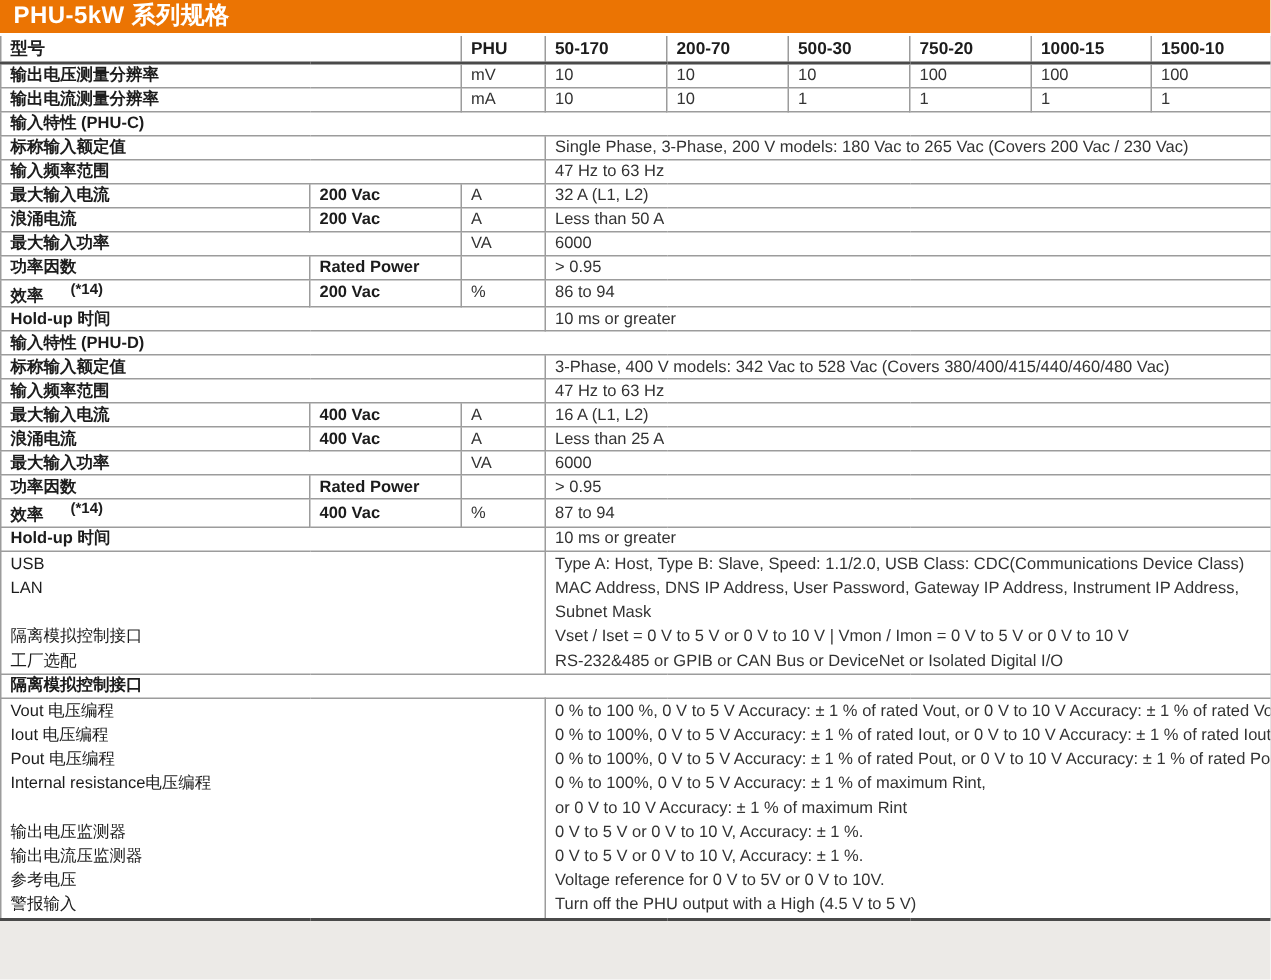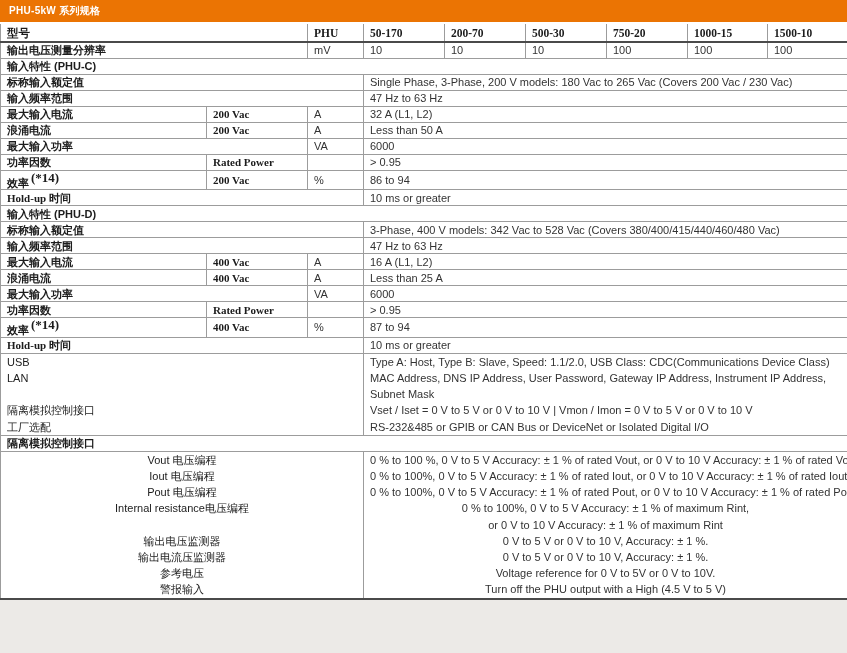--- a/index.html
+++ b/index.html
@@ -13,21 +13,21 @@
   body{
     margin:0;
     background:#ECEAE7;
     font-family:"Liberation Sans","DejaVu Sans",sans-serif;
   }
   .page{width:847px;background:#fff;}
   .title-bar{
     background:var(--accent);
     color:#fff;
     font-weight:bold;
-    font-size:10px;
+    font-size:16px;
     line-height:16px;
     padding:3px 9px;
     letter-spacing:.3px;
   }
   .title-gap{height:2px;background:#fff;}
   table.spec{
     border-collapse:collapse;
     table-layout:fixed;
     width:847px;
     background:#fff;
@@ -36,21 +36,21 @@
   }
   table.spec td{
     border:1px solid var(--border-light);
     padding:0 6px;
     height:16px;
     line-height:14px;
     vertical-align:middle;
     white-space:nowrap;
     overflow:hidden;
   }
-  table.spec td.b{font-weight:bold;color:var(--label);font-family:Liberation Serif, serif;}
+  table.spec td.b{font-weight:bold;color:var(--label);}
   table.spec td.center{text-align:left;}
   tr.model-hdr td{
     border-top:none;
     border-bottom:2px solid var(--border-dark);
     height:18px;
     font-size:11.5px;
   }
   td.section{
     border-top:2px solid var(--border-dark);
     font-weight:bold;
@@ -60,25 +60,25 @@
   td.block-cell{
     vertical-align:top;
     padding:2px 6px;
   }
   td.block-cell .line{
     line-height:16.2px;
     min-height:16.2px;
     white-space:nowrap;
   }
   td.block-cell .line.b{font-weight:normal;color:var(--label);}
-  tr.last-row td{border-bottom:2px solid var(--border-dark);text-align:center;}
+  tr.last-row td{border-bottom:2px solid var(--border-dark);}
   sup.fn{
-    font-size:13px;
+    font-size:10px;
     vertical-align:super;
-    margin-left:2px;
+    margin-left:18px;
     font-weight:bold;
   }
 </style>
 </head>
 <body>
 
 <div class="page">
   <div class="title-bar">PHU-5kW 系列规格</div>
   <div class="title-gap"></div>
   <table class="spec">
@@ -108,20 +108,30 @@
           <td colspan="2" class="b">输出电压测量分辨率</td>
           <td class="center">mV</td>
           <td>10</td>
           <td>10</td>
           <td>10</td>
           <td>100</td>
           <td>100</td>
           <td>100</td>
         </tr>
         <tr>
+          <td colspan="2" class="b">输出电流测量分辨率</td>
+          <td class="center">mA</td>
+          <td>10</td>
+          <td>10</td>
+          <td>1</td>
+          <td>1</td>
+          <td>1</td>
+          <td>1</td>
+        </tr>
+        <tr>
           <td colspan="9" class="section">输入特性 (PHU-C)</td>
         </tr>
         <tr>
           <td colspan="3" class="b"><span>标称输入额定值</span></td>
           <td colspan="6">Single Phase, 3-Phase, 200 V models: 180 Vac to 265 Vac (Covers 200 Vac / 230 Vac)</td>
         </tr>
         <tr>
           <td colspan="3" class="b"><span>输入频率范围</span></td>
           <td colspan="6">47 Hz to 63 Hz</td>
         </tr>

